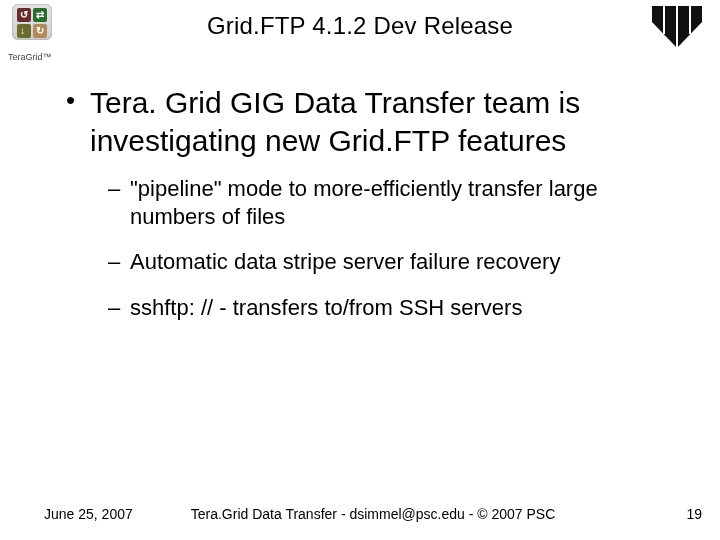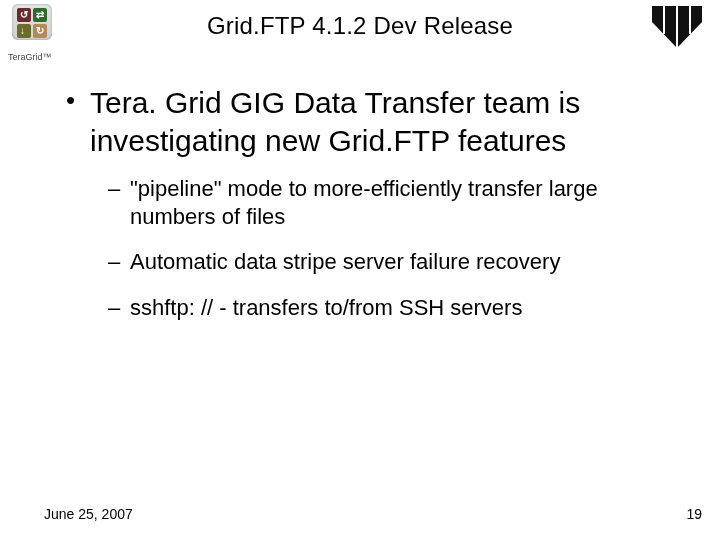--- a/index.html
+++ b/index.html
@@ -193,16 +193,17 @@
     <div class="bullet2">
       <span>Automatic data stripe server failure recovery</span>
     </div>
     <div class="bullet2">
       <span>sshftp: // - transfers to/from SSH servers</span>
     </div>
   </div>
 
   <div class="footer">
     <div class="footer-left">June 25, 2007</div>
+    <div class="footer-center">Tera.Grid Data Transfer - dsimmel@psc.edu - © 2007 PSC</div>
     <div class="footer-right">19</div>
   </div>
 
 </div>
 
 </body></html>

